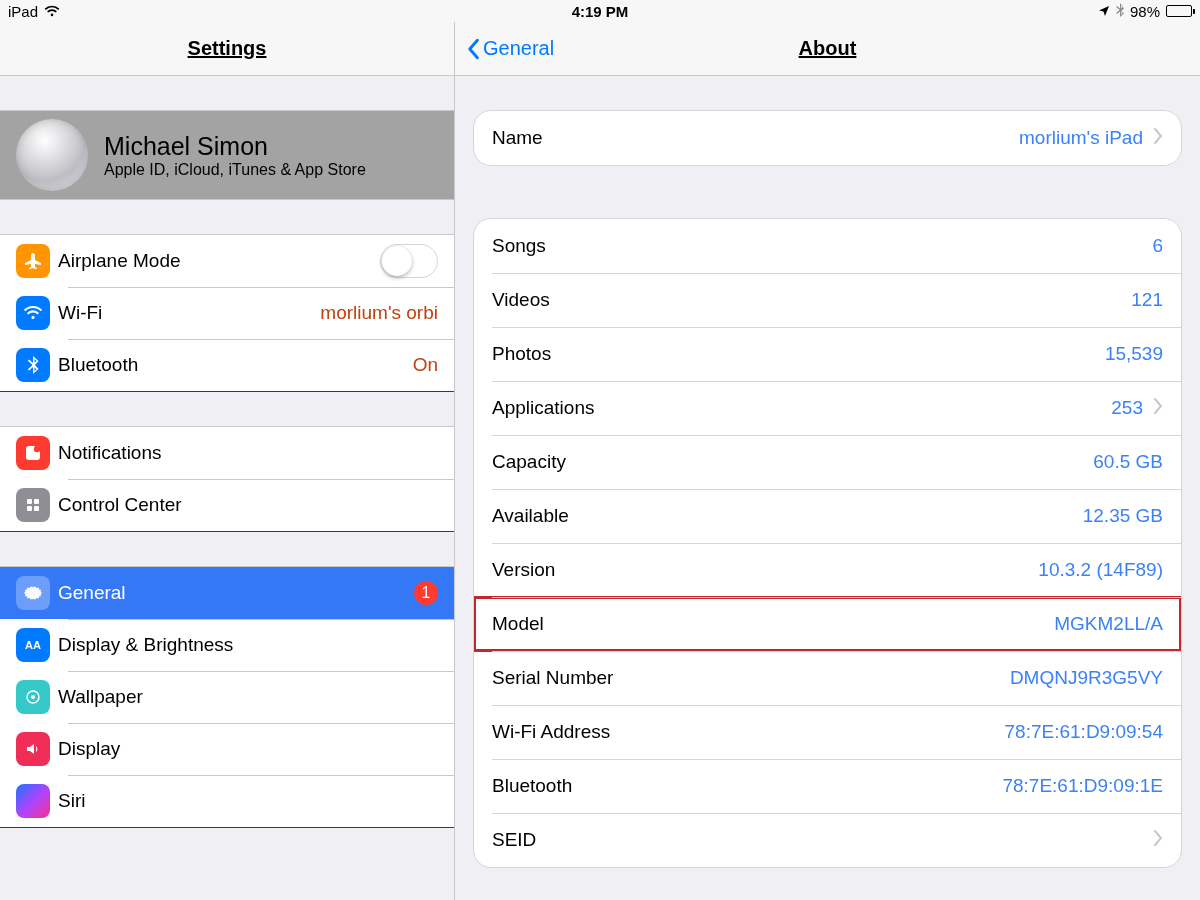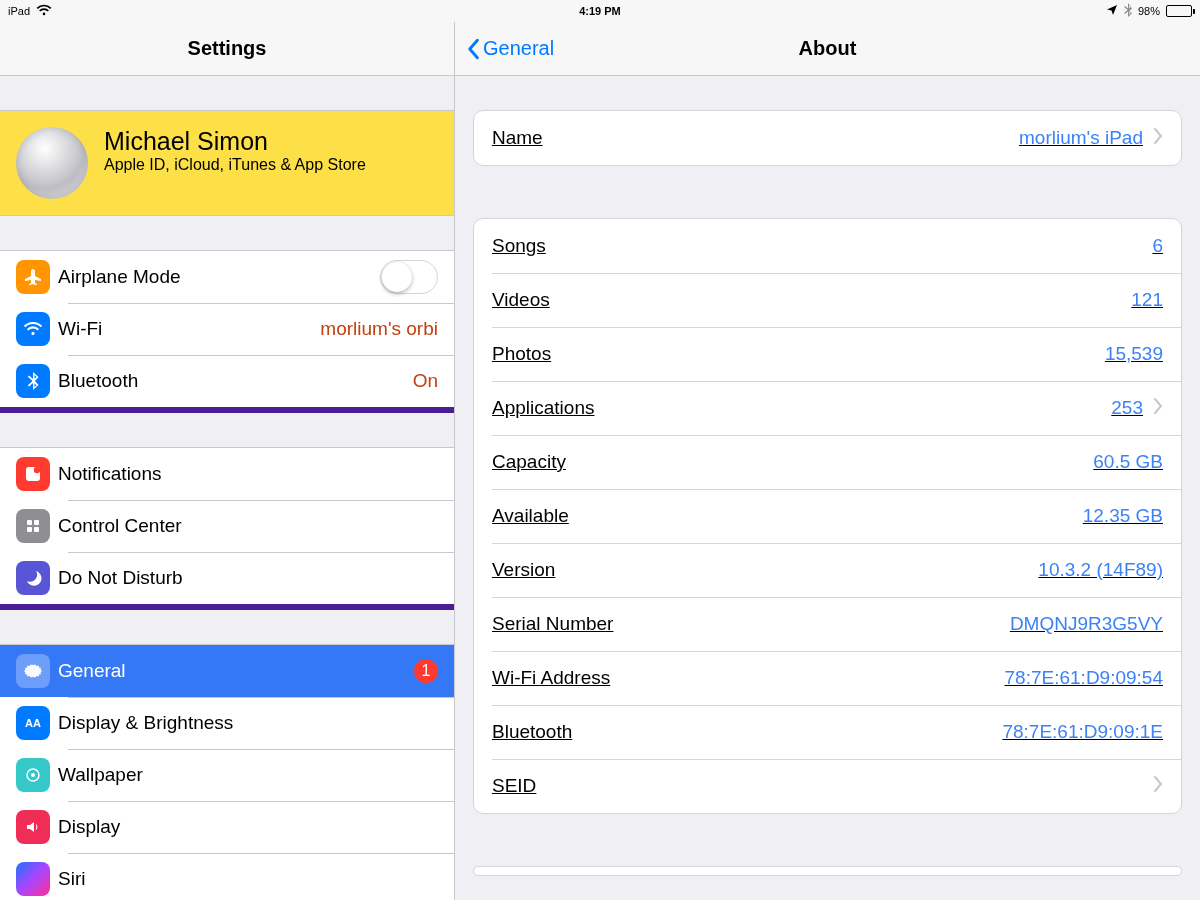--- a/index.html
+++ b/index.html
@@ -1,56 +1,56 @@
 <!DOCTYPE html>
 <html><head>
 <meta charset="utf-8">
 <style>
   * { box-sizing: border-box; margin: 0; padding: 0; }
   html, body { width: 1200px; height: 900px; overflow: hidden; font-family: -apple-system, "Helvetica Neue", Arial, sans-serif; background:#efeff4; color:#000; }
   
-  .status-bar { height: 22px; width:100%; display:flex; align-items:center; justify-content:space-between; font-size:11px; font-weight:500; padding:0 8px; background:#f7f7f8; }
+  .status-bar { height: 22px; width:100%; display:flex; align-items:center; justify-content:space-between; font-size:15px; font-weight:500; padding:0 8px; background:#f7f7f8; }
   .status-left, .status-right { display:flex; align-items:center; gap:6px; }
   .status-center { position:absolute; left:50%; transform:translateX(-50%); font-weight:600; }
   .battery { width:26px; height:12px; border:1px solid #000; border-radius:2px; position:relative; }
   .battery::after { content:""; position:absolute; right:-4px; top:3px; width:2px; height:5px; background:#000; border-radius:0 1px 1px 0;}
   .battery-fill { background:#000; height:100%; width:98%; }
   
   .cols { display:flex; height: calc(900px - 22px); width:100%; }
   .left  { width: 455px; border-right:1px solid #c8c7cc; display:flex; flex-direction:column; background:#efeff4;}
   .right { flex:1; display:flex; flex-direction:column; background:#efeff4;}
   
   .pane-header { height:54px; display:flex; align-items:center; justify-content:center; position:relative; background:#f7f7f8; border-bottom:1px solid #c8c7cc;}
-  .pane-title { font-size:20px; font-weight:700; }
+  .pane-title { font-size:20px; font-weight:700;text-decoration:underline; }
   .back { position:absolute; left:10px; display:flex; align-items:center; color:#007aff; font-size:20px; gap:2px;}
   .back svg { width:16px; height:22px; }
   
   .scroll { overflow-y:auto; flex:1; }
-  .group { background:#fff; border-top:1px solid #c8c7cc; border-bottom:6px solid #4c1d95; margin-top:34px;}
+  .group { background:#fff; border-top:1px solid #c8c7cc; border-bottom:1px solid #4c1d95; margin-top:34px;}
   .group:first-of-type { margin-top:34px; }
   .row { display:flex; align-items:center; min-height:52px; padding:0 16px; position:relative; font-size:19px;}
   .group .row + .row::before { content:""; position:absolute; left:68px; right:0; top:0; height:1px; background:#c8c7cc;}
   .icon { width:34px; height:34px; border-radius:8px; margin-right:8px; display:flex; align-items:center; justify-content:center; flex-shrink:0;}
   .icon svg { width:20px; height:20px; fill:#fff; }
   .row .label { flex:0 0 auto; }
   .row .spacer { flex:1; }
   .row .value { color:#c2410c; font-size:19px;}
   .row.selected { background:#3478f6; color:#fff; }
   .badge { background:#ff3b30; color:#fff; border-radius:12px; min-width:24px; height:24px; display:flex; align-items:center; justify-content:center; font-size:16px; padding:0 6px; margin-left:auto;}
   
-  .profile { display:flex; align-items:flex-start; padding:16px 16px; background:#fde047; border-top:1px solid #c8c7cc; border-bottom:1px solid #c8c7cc; margin-top:34px;}
+  .profile { display:flex; align-items:center; padding:8px 16px; background:#a3a3a3; border-top:1px solid #c8c7cc; border-bottom:1px solid #c8c7cc; margin-top:34px;}
   .avatar { width:72px; height:72px; border-radius:50%; margin-right:16px; background:radial-gradient(circle at 40% 30%, #fff 0%, #d9d9dd 35%, #bdbdc4 60%, #d9d9dd 85%); box-shadow:inset 0 0 8px rgba(0,0,0,.15);}
   .profile-name { font-size:25px; font-weight:400;}
   .profile-sub  { font-size:16px; color:#000;}
   
   .switch { width:58px; height:34px; border-radius:17px; background:#fff; border:1px solid #d5d5d9; position:relative; margin-left:auto;}
   .knob { width:30px; height:30px; border-radius:50%; background:#fff; box-shadow:0 2px 4px rgba(0,0,0,.25), 0 0 0 .5px rgba(0,0,0,.08); position:absolute; top:1px; left:1px;}
   
   .content { padding:34px 18px 18px 18px; overflow-y:auto; flex:1;}
-  .card { background:#fff; border:1px solid #d5d5d9; border-radius:10px; overflow:hidden;text-decoration:underline;}
+  .card { background:#fff; border:1px solid #d5d5d9; border-radius:18px; overflow:hidden;}
   .card + .card { margin-top:52px;}
   .crow { display:flex; align-items:center; min-height:54px; padding:0 18px; font-size:19px; position:relative;}
   .card .crow + .crow::before { content:""; position:absolute; left:18px; right:0; top:0; height:1px; background:#d5d5d9;}
   .crow .k { }
   .crow .v { margin-left:auto; color:#3b82f6;}
   .chev { margin-left:10px; color:#c7c7cc; }
   .chev svg { width:10px; height:16px; }
   .hl { outline:3px solid #c1272d; outline-offset:-2px; }
   
   .i-orange { background:#ff9500;} .i-blue{background:#007aff;} .i-red{background:#ff3b30;}
@@ -153,28 +153,20 @@
           <span class="icon i-gray">
             <svg viewBox="0 0 20 20">
                 <rect x="4" y="4" width="5" height="5" rx="1"></rect>
                 <rect x="11" y="4" width="5" height="5" rx="1"></rect>
                 <rect x="4" y="11" width="5" height="5" rx="1"></rect>
                 <rect x="11" y="11" width="5" height="5" rx="1"></rect>
               </svg>
           </span>
           <span class="label">Control Center</span>
         </div>
-        <div class="row">
-          <span class="icon i-purple">
-            <svg viewBox="0 0 20 20">
-                <path d="M13 3a7 7 0 01-9 10A7.5 7.5 0 1013 3z"></path>
-              </svg>
-          </span>
-          <span class="label">Do Not Disturb</span>
-        </div>
       </div>
 
       <div class="group">
         <div class="row selected">
           <span class="icon i-general">
             <svg viewBox="0 0 20 20">
                 <path d="M10 6.6A3.4 3.4 0 1010 13.4 3.4 3.4 0 0010 6.6zM17.6 11l1.9-1-1.9-1 .5-2-2-.4-.5-2-2 .5-1.4-1.5L10 4l-2.2-.4L6.4 5.1l-2-.5-.5 2-2 .4.5 2L.5 10l1.9 1-.5 2 2 .4.5 2 2-.5 1.4 1.5L10 16l2.2.4 1.4-1.5 2 .5.5-2 2-.4-.5-2z" fill="#fff" opacity=".95"></path>
               </svg>
           </span>
           <span class="label">General</span>
@@ -262,20 +254,24 @@
             <span class="v">60.5 GB</span>
           </div>
           <div class="crow">
             <span class="k">Available</span>
             <span class="v">12.35 GB</span>
           </div>
           <div class="crow">
             <span class="k">Version</span>
             <span class="v">10.3.2 (14F89)</span>
           </div>
+          <div class="crow hl">
+            <span class="k">Model</span>
+            <span class="v">MGKM2LL/A</span>
+          </div>
           <div class="crow">
             <span class="k">Serial Number</span>
             <span class="v">DMQNJ9R3G5VY</span>
           </div>
           <div class="crow">
             <span class="k">Wi-Fi Address</span>
             <span class="v">78:7E:61:D9:09:54</span>
           </div>
           <div class="crow">
             <span class="k">Bluetooth</span>

